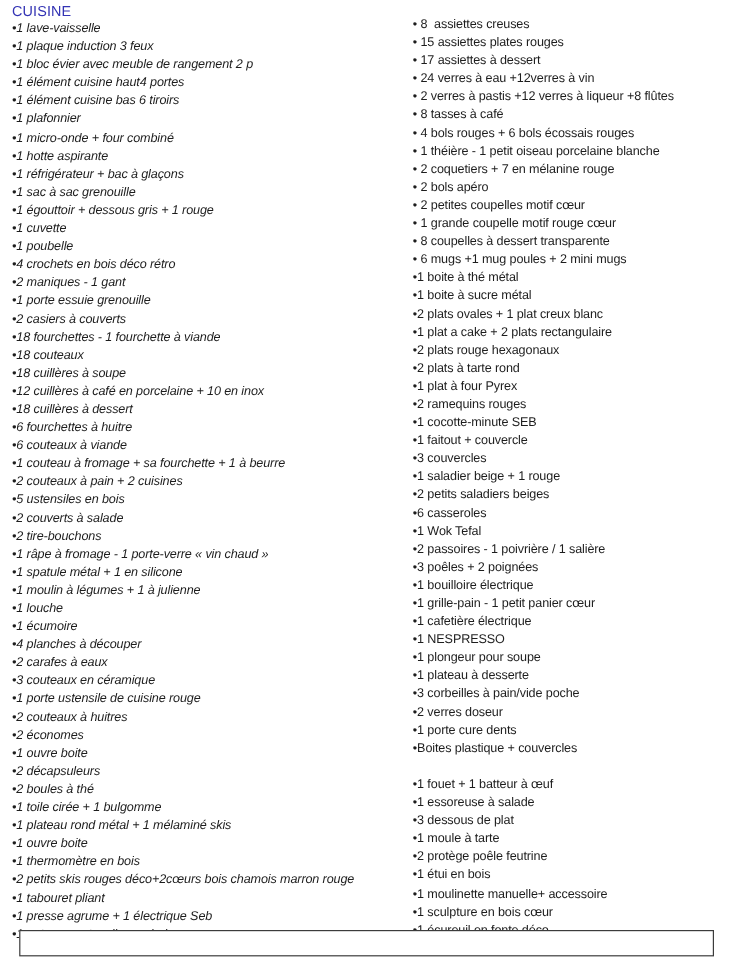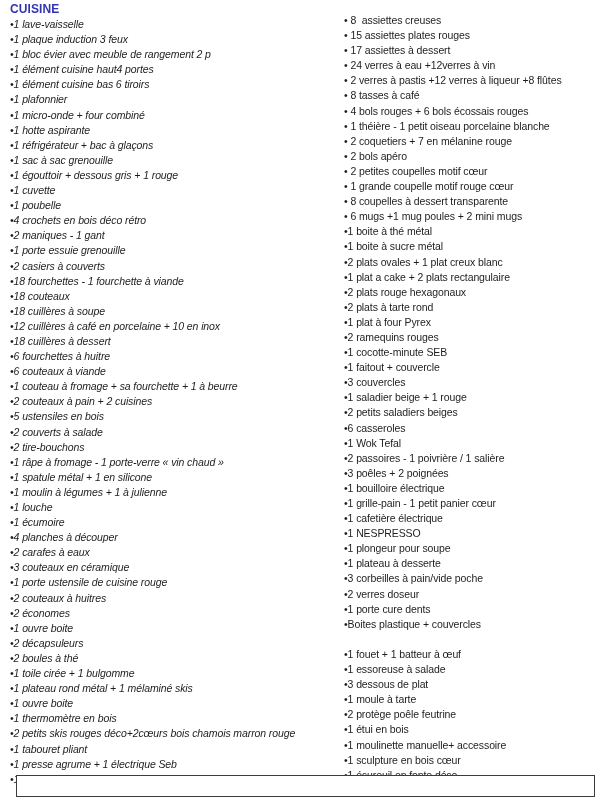--- a/index.html
+++ b/index.html
@@ -17,21 +17,21 @@
   }
   .page {
     position: absolute;
     inset: 0;
   }
   .doc-title {
     position: absolute;
     left: 10px;
     top: 2px;
     font-size: 12px;
-    font-weight: bold;
+    font-weight: normal;
     color: var(--title-color, #3333b4);
     letter-spacing: 0.1px;
     text-align: right;
   }
   .col {
     position: absolute;
     font-size: 10.5px;
     color: var(--text-color, #1d1d1d);
     white-space: pre;
     letter-spacing: -0.1px;

